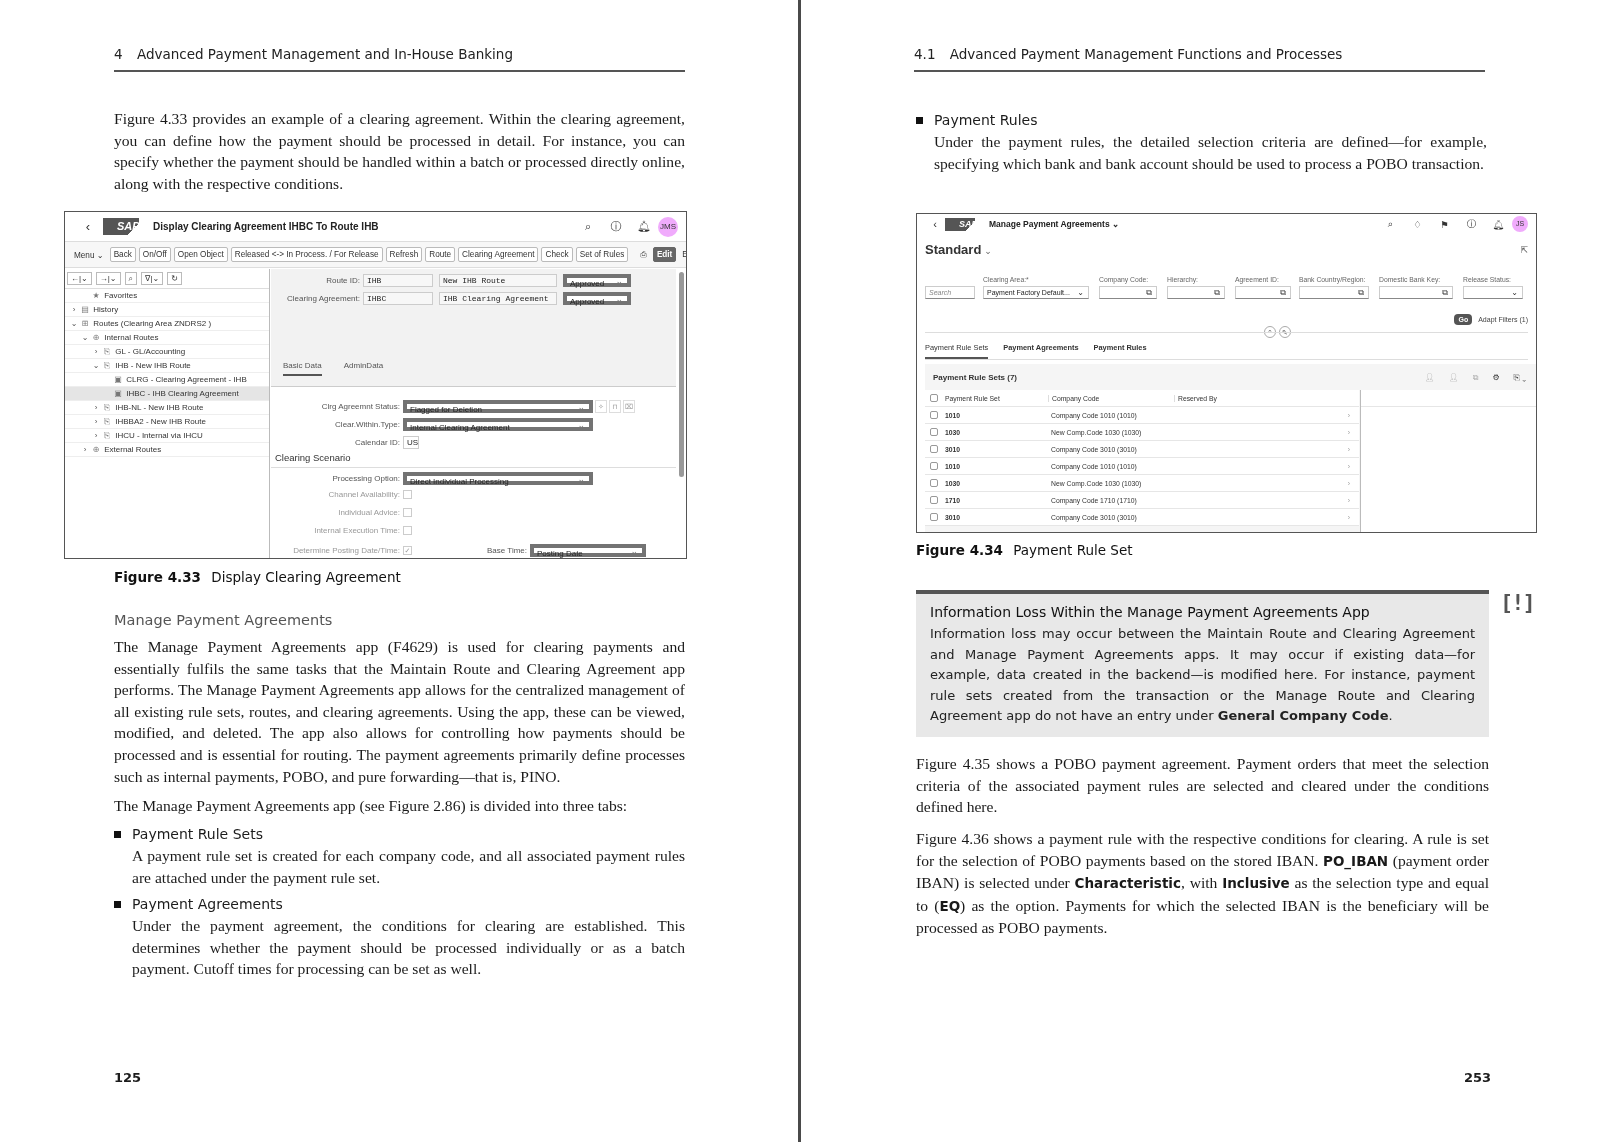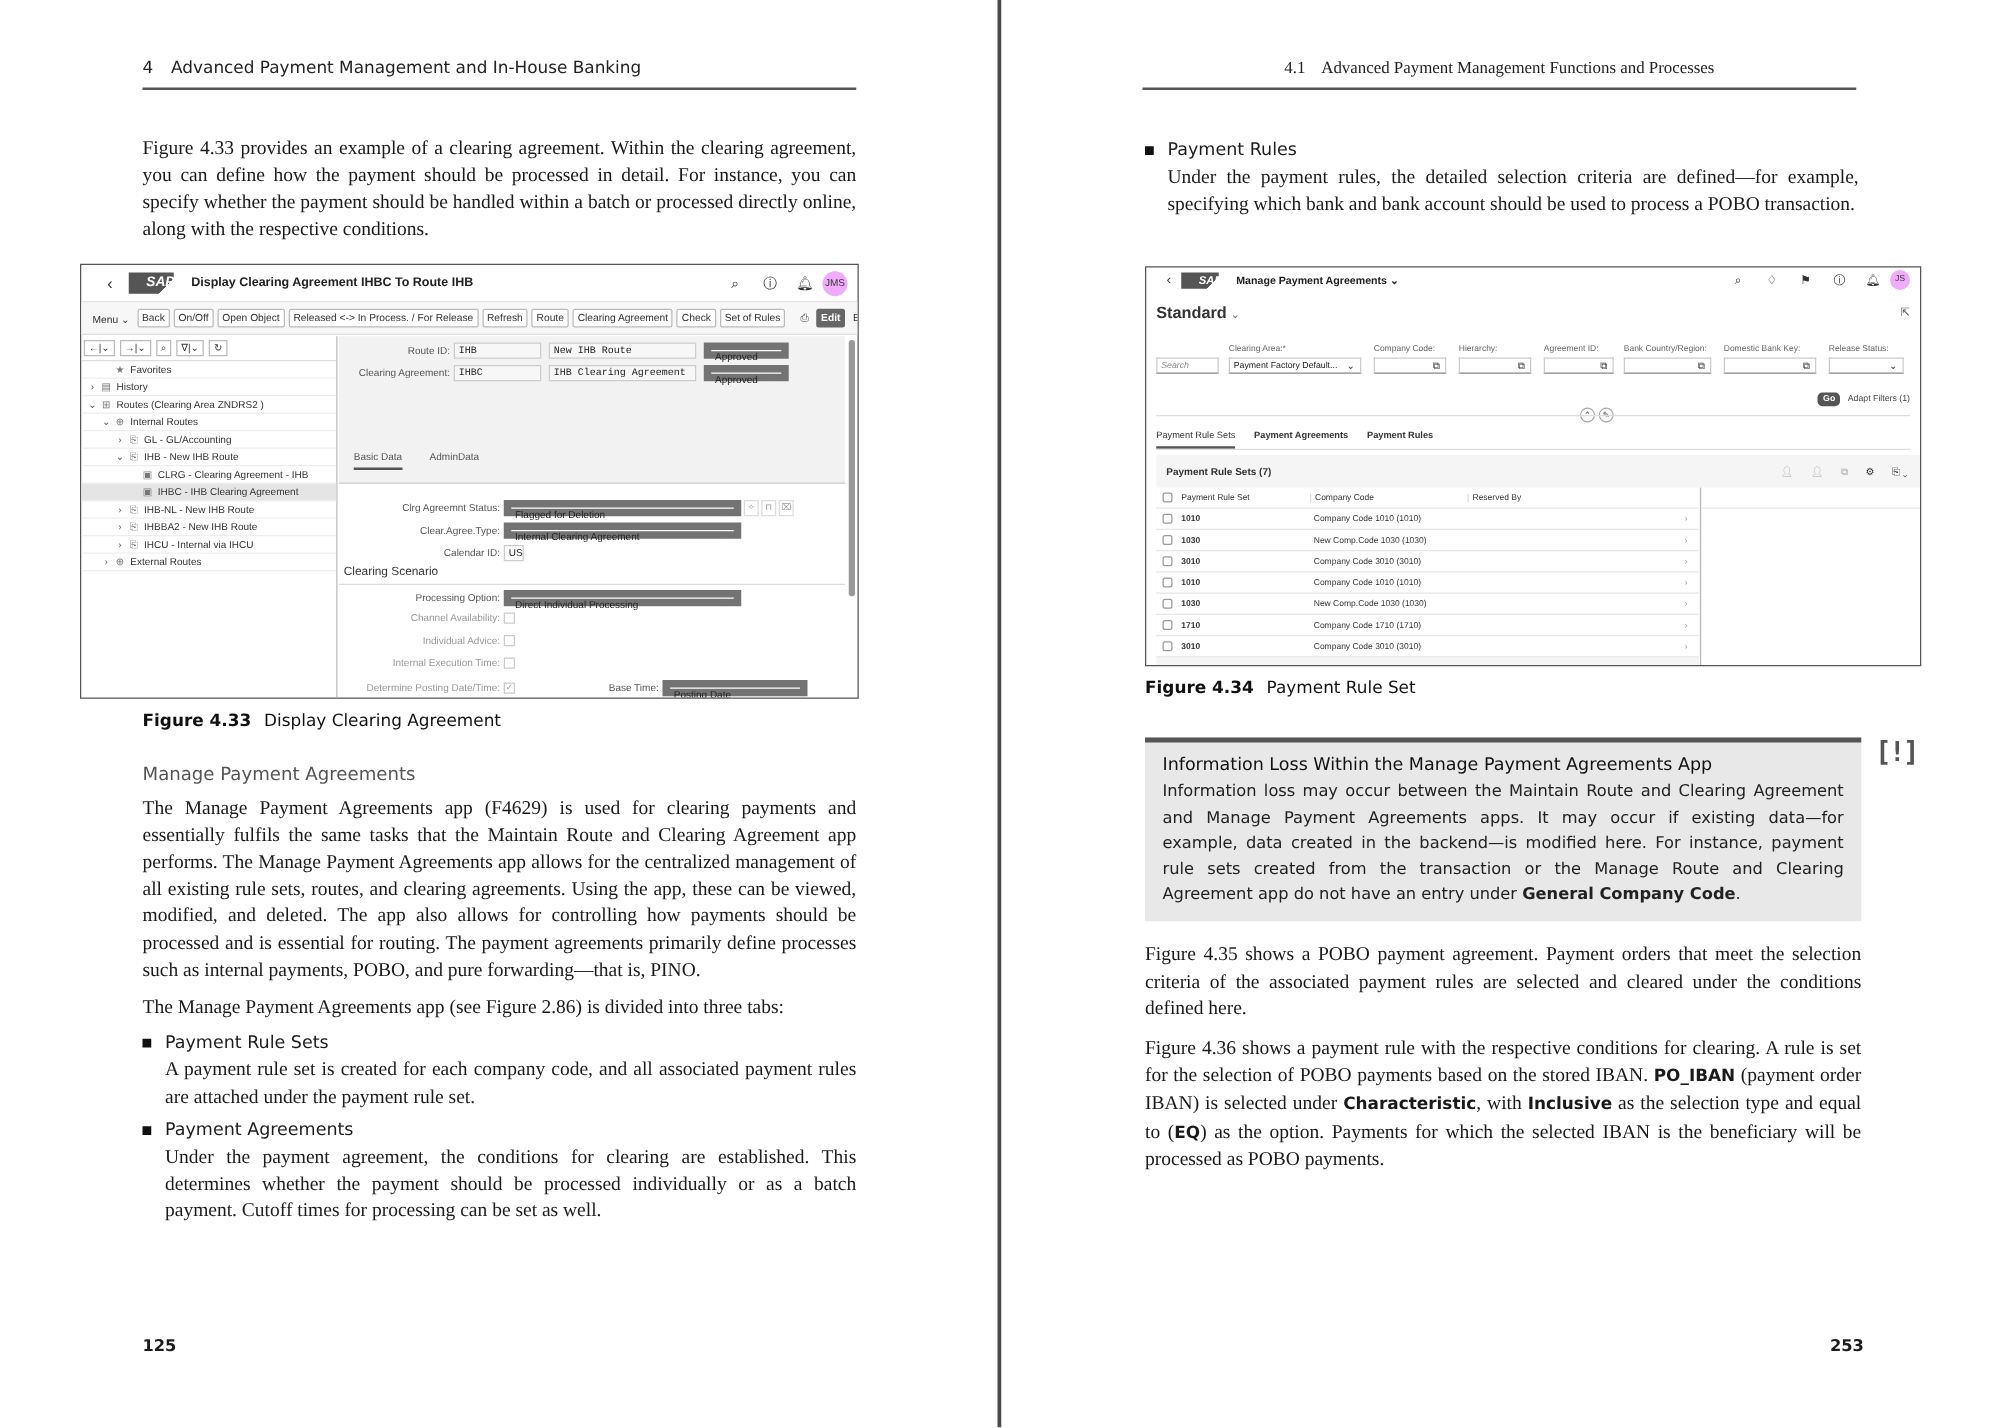--- a/index.html
+++ b/index.html
@@ -6,21 +6,21 @@
   html, body { width: 1600px; height: 1142px; background: #ffffff; overflow: hidden; }
   body { position: relative; font-family: "Liberation Serif", serif; color: #1c1c1c; }
 
   .page { position: absolute; top: 0; height: 1142px; }
   .page-left { left: 0; width: 798px; }
   .page-right { left: 802px; width: 798px; }
   .spine { position: absolute; left: 798px; top: 0; width: 3px; height: 1142px; background: #4a4a4a; }
 
   .running-head { position: absolute; top: 46px; height: 26px; font-family: "DejaVu Sans", sans-serif; font-size: 13.5px; color: #222; border-bottom: 2px solid #555; padding-bottom: 18px; }
   .page-left .running-head { left: 114px; width: 571px; }
-  .page-right .running-head { left: 112px; width: 571px; text-align: center; font-family: Liberation Serif, serif; }
+  .page-right .running-head { left: 112px; width: 571px; text-align: left; }
   .running-head .chap { margin-right: 10px; }
 
   .folio { position: absolute; top: 1070px; font-family: "DejaVu Sans", sans-serif; font-weight: bold; font-size: 13px; }
   .page-left .folio { left: 114px; }
   .page-right .folio { left: 662px; }
 
   .body-text { position: absolute; font-size: 15.6px; line-height: 21.6px; text-align: justify; color: #1a1a1a; }
   .sans-b { font-family: "DejaVu Sans", sans-serif; font-weight: bold; font-size: 13.5px; }
 
   .caption { position: absolute; font-family: "DejaVu Sans", sans-serif; font-size: 13.5px; color: #111; }
@@ -57,21 +57,21 @@
   .tree-row.sel { background: #e5e5e5; }
   .tree-row .tw { display: inline-block; width: 10px; text-align: center; color: #555; }
   .tree-row .ti { display: inline-block; width: 12px; text-align: center; color: #777; font-size: 8px; }
 
   .detail { position: absolute; left: 206px; right: 10px; top: 0; bottom: 0; font-size: 8px; color: #333; }
   .hdr-area { background: #f2f2f2; height: 118px; position: relative; border-bottom: 1px solid #ccc; }
   .frow { position: absolute; display: flex; align-items: center; }
   .flabel { color: #555; text-align: right; font-size: 8px; padding-right: 3px; }
   .fbox { border: 1px solid #ccc; background: #f7f7f7; height: 13px; line-height: 12px; padding: 0 3px; font-size: 8px; color: #222; }
   .fbox.mono { font-family: "Liberation Mono", monospace; }
-  .fsel { border: 6px solid #737373; background: #fff; height: 13px; line-height: 12px; padding: 0 3px; font-size: 8px; position: relative; color: #222; }
+  .fsel { border: 4px solid #737373; background: #fff; height: 13px; line-height: 12px; padding: 0 3px; font-size: 8px; position: relative; color: #222; }
   .fsel::after { content: "⌄"; position: absolute; right: 4px; top: -3px; color: #777; font-size: 9px; }
   .fcb { width: 9px; height: 9px; border: 1px solid #ccc; background: #fff; font-size: 7px; line-height: 8px; text-align: center; color: #999; }
   .dis { color: #999; }
   .tabs1 { position: absolute; left: 12px; top: 92px; display: flex; gap: 22px; font-size: 8px; color: #555; }
   .tabs1 .tab { padding-bottom: 4px; }
   .tabs1 .tab.active { border-bottom: 2px solid #555; }
   .sect { position: absolute; left: 12px; font-size: 9.5px; color: #333; }
   .sect-line { position: absolute; left: 0; right: 0; height: 1px; background: #ddd; }
   .vscroll { position: absolute; right: 2px; top: 3px; width: 5px; height: 205px; background: #999; border-radius: 3px; }
   .tico { display: inline-block; width: 12px; height: 13px; border: 1px solid #ddd; text-align: center; line-height: 12px; font-size: 7px; color: #999; margin-left: 2px; background: #fff; }
@@ -214,21 +214,21 @@
         </div>
 
         <div class="frow" style="top:131px; left:0;">
           <span class="flabel" style="width:132px;">Clrg Agreemnt Status:</span>
           <span class="fsel" style="width:190px;">Flagged for Deletion</span>
           <span class="tico">✧</span>
           <span class="tico">⊓</span>
           <span class="tico">⌧</span>
         </div>
         <div class="frow" style="top:149px; left:0;">
-          <span class="flabel" style="width:132px;">Clear.Agree.Type:</span>
+          <span class="flabel" style="width:132px;">Clear.Within.Type:</span>
           <span class="fsel" style="width:190px;">Internal Clearing Agreement</span>
         </div>
         <div class="frow" style="top:167px; left:0;">
           <span class="flabel" style="width:132px;">Calendar ID:</span>
           <span class="fbox" style="width:16px; background:#fff;">US</span>
         </div>
 
         <div class="sect" style="top:183px; left:4px;">Clearing Scenario</div>
         <div class="sect-line" style="top:198px;"></div>
 

